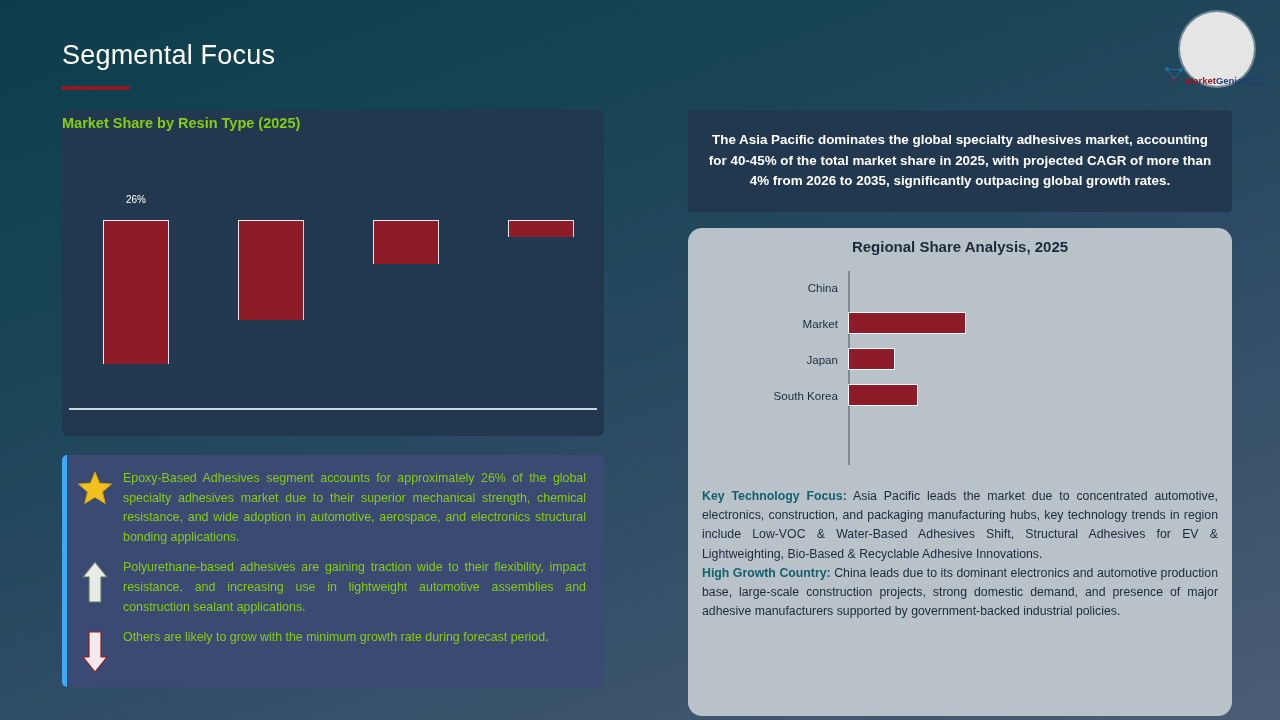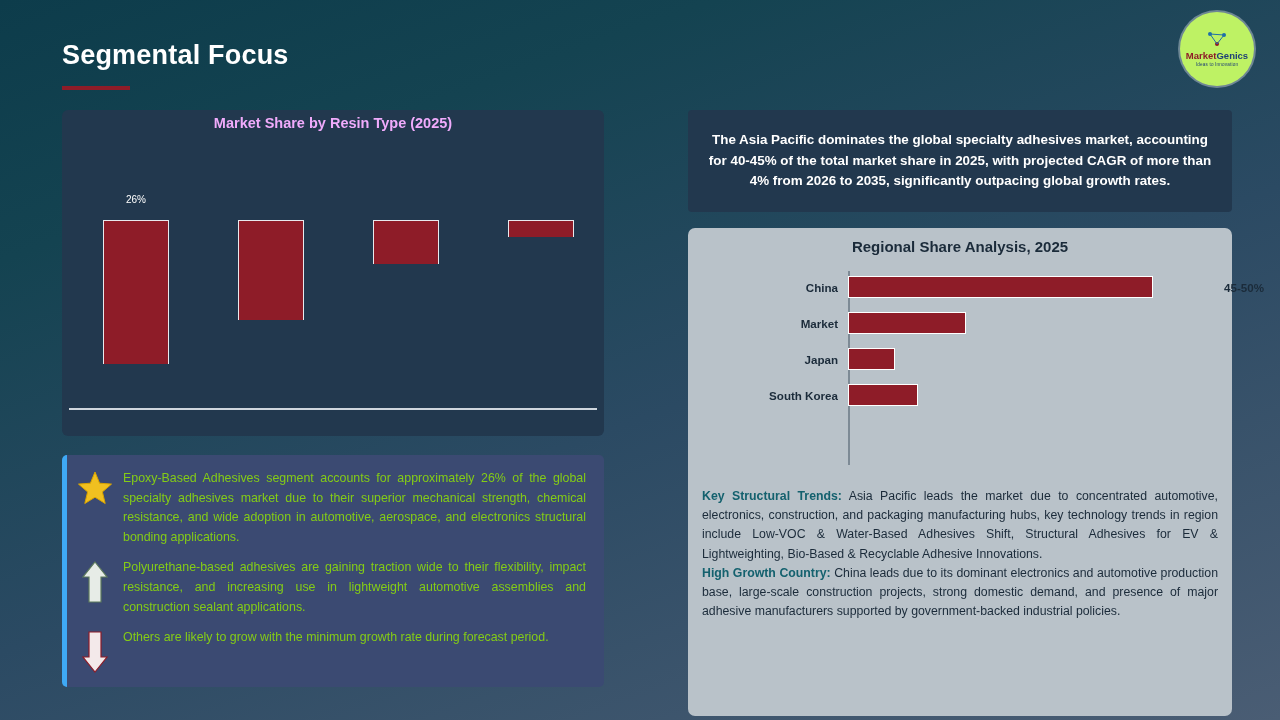--- a/index.html
+++ b/index.html
@@ -5,46 +5,46 @@
   * { box-sizing: border-box; margin: 0; padding: 0; }
   body {
     width: 1280px; height: 720px; overflow: hidden;
     font-family: "Liberation Sans", sans-serif;
     background: linear-gradient(160deg, #0d3c4b 0%, #144351 22%, #2b4a63 55%, #4a5d74 100%);
     position: relative;
   }
   
   .page-title {
     position: absolute; left: 62px; top: 40px;
-    font-size: 27px; font-weight: bold; color: #ffffff;
+    font-size: 27px; font-weight: normal; color: #ffffff;
     letter-spacing: .2px;
   }
   .title-rule {
     position: absolute; left: 62px; top: 86px;
     width: 68px; height: 4px; background: #8e1c28;
   }
   .logo-badge {
     position: absolute; right: 26px; top: 12px;
     width: 74px; height: 74px; border-radius: 50%;
-    background: #bef264; display: flex; flex-direction: column;
-    align-items: center; justify-content: center;
+    background: #e5e5e5; display: flex; flex-direction: row;
+    align-items: flex-end; justify-content: center;
     box-shadow: 0 0 0 2px rgba(255,255,255,.35);
   }
   .logo-mark { font-size: 15px; color: #1f6fa8; line-height: 1; margin-bottom: 2px; }
   .logo-name { font-size: 9.5px; font-weight: bold; color: #8e1c28; line-height: 1.05; }
   .logo-name .gen { color: #1f3f77; }
   .logo-tag { font-size: 4.6px; color: #1f3f77; letter-spacing: .2px; margin-top: 1px; }
 
   
   .chart-card {
     position: absolute; left: 62px; top: 110px; width: 542px; height: 326px;
     background: #22384e; border-radius: 6px;
   }
   .chart-card-title {
-    text-align: center; color: #f0abfc; font-size: 14.5px; font-weight: bold;
+    text-align: left; color: #84cc16; font-size: 14.5px; font-weight: bold;
     margin-top: 5px;
   }
   .bars-area {
     position: absolute; left: 4px; right: 4px; top: 40px; height: 328px;
   }
   .axis-line {
     position: absolute; left: 3px; right: 3px; top: 258px; height: 1.5px;
     background: #cfd6dd;
   }
   .bar-col {
@@ -84,33 +84,33 @@
     background: #22384e; border-radius: 4px;
     display: flex; align-items: center; justify-content: center;
     padding: 8px 16px;
   }
   .callout p {
     color: #ffffff; font-size: 13.4px; font-weight: bold; line-height: 1.55;
     text-align: center;
   }
   .region-card {
     position: absolute; left: 688px; top: 228px; width: 544px; height: 488px;
-    background: #b9c2c9; border-radius: 7px; padding: 10px 14px;
+    background: #b9c2c9; border-radius: 14px; padding: 10px 14px;
   }
   .region-title {
     text-align: center; font-size: 15px; font-weight: bold; color: #1b2b3a;
     margin-bottom: 14px;
   }
   .hbars { position: relative; height: 200px; }
   .hbar-row {
     display: flex; align-items: center; height: 36px; margin-bottom: 0;
   }
   .hbar-label {
     width: 146px; flex: 0 0 146px; text-align: right; padding-right: 10px;
-    font-size: 11.6px; font-weight: bold; color: #1b2b3a;
+    font-size: 11.6px; font-weight: normal; color: #1b2b3a;
   }
   .hbar-track { flex: 1; position: relative; height: 22px; }
   .hbar-fill {
     height: 22px; background: #8e1c28; border: 1.3px solid #ffffff;
   }
   .hbar-value {
     position: absolute; left: 100%; top: 50%; transform: translateY(-50%);
     margin-left: 6px; font-size: 11.6px; font-weight: bold; color: #1b2b3a;
     white-space: nowrap;
   }
@@ -215,25 +215,20 @@
 </div>
 
 <div class="region-card">
   <div class="region-title">Regional Share Analysis, 2025</div>
 
   <div class="hbars">
     <div class="vaxis"></div>
 
     <div class="hbar-row">
       <div class="hbar-label">China</div>
-      <div class="hbar-track">
-        <div class="hbar-fill" style="width:305px;">
-          <span class="hbar-value">45-50%</span>
-        </div>
-      </div>
     </div>
 
     <div class="hbar-row">
       <div class="hbar-label">Market</div>
       <div class="hbar-track">
         <div class="hbar-fill" style="width:118px;"></div>
       </div>
     </div>
 
     <div class="hbar-row">
@@ -246,16 +241,16 @@
     <div class="hbar-row">
       <div class="hbar-label">South Korea</div>
       <div class="hbar-track">
         <div class="hbar-fill" style="width:70px;"></div>
       </div>
     </div>
 
   </div>
 
   <div class="region-body">
-    <span class="lead">Key Structural Trends:</span><span> Asia Pacific leads the market due to concentrated automotive, electronics, construction, and packaging manufacturing hubs, key technology trends in region include Low-VOC &amp; Water-Based Adhesives Shift, Structural Adhesives for EV &amp; Lightweighting, Bio-Based &amp; Recyclable Adhesive Innovations.</span><br>
+    <span class="lead">Key Technology Focus:</span><span> Asia Pacific leads the market due to concentrated automotive, electronics, construction, and packaging manufacturing hubs, key technology trends in region include Low-VOC &amp; Water-Based Adhesives Shift, Structural Adhesives for EV &amp; Lightweighting, Bio-Based &amp; Recyclable Adhesive Innovations.</span><br>
     <span class="lead">High Growth Country:</span><span> China leads due to its dominant electronics and automotive production base, large-scale construction projects, strong domestic demand, and presence of major adhesive manufacturers supported by government-backed industrial policies.</span>
   </div>
 </div>
 
 </body></html>

